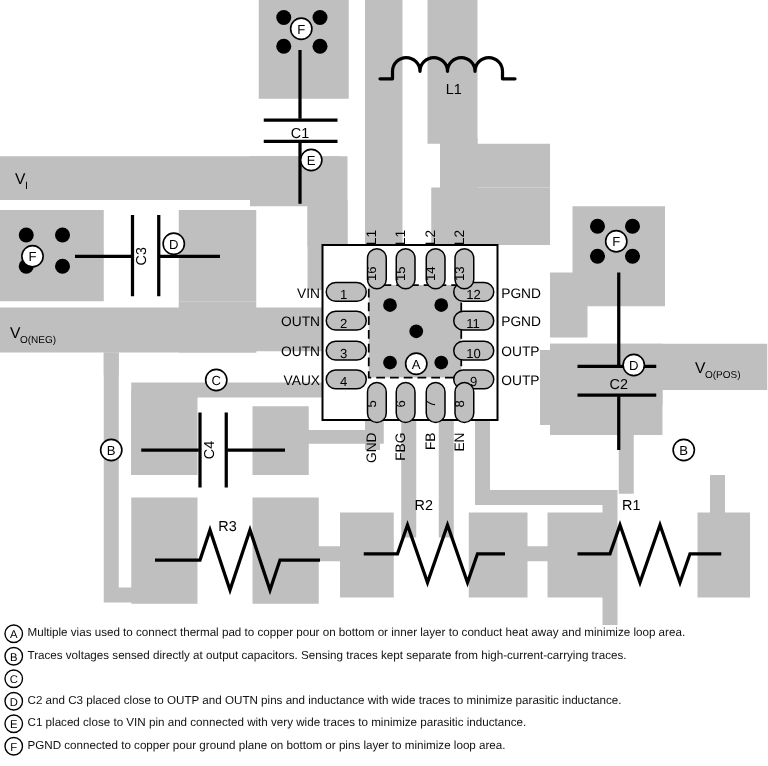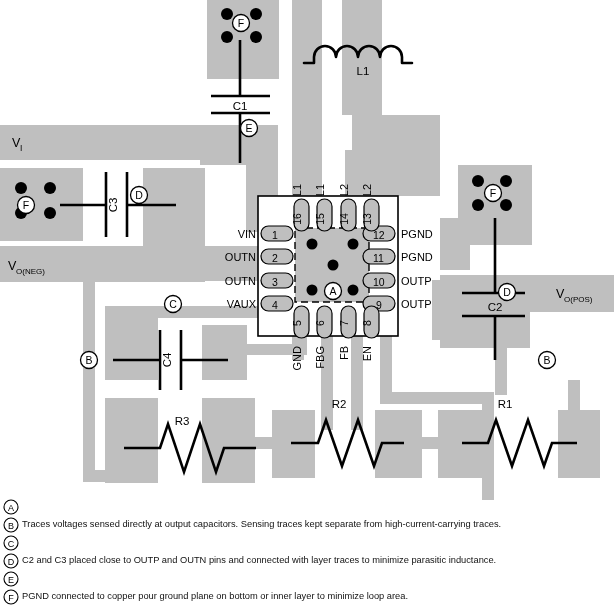--- a/index.html
+++ b/index.html
@@ -334,20 +334,21 @@
 </div>
 
 <div class="legend">
   <div class="legend-row">
     <div class="legend-mark">
       <svg width="16" height="16">
           <circle cx="8" cy="8" r="7" fill="#fff" stroke="#000" stroke-width="1.1"></circle>
           <text x="8" y="11.5" font-size="9" text-anchor="middle" font-family="Liberation Sans, sans-serif">A</text>
         </svg>
     </div>
+    <div class="legend-text">Multiple vias used to connect thermal pad to copper pour on bottom or inner layer to conduct heat away and minimize loop area.</div>
   </div>
   <div class="legend-row">
     <div class="legend-mark">
       <svg width="16" height="16">
           <circle cx="8" cy="8" r="7" fill="#fff" stroke="#000" stroke-width="1.1"></circle>
           <text x="8" y="11.5" font-size="9" text-anchor="middle" font-family="Liberation Sans, sans-serif">B</text>
         </svg>
     </div>
     <div class="legend-text">Traces voltages sensed directly at output capacitors. Sensing traces kept separate from high-current-carrying traces.</div>
   </div>
@@ -359,32 +360,33 @@
         </svg>
     </div>
   </div>
   <div class="legend-row">
     <div class="legend-mark">
       <svg width="16" height="16">
           <circle cx="8" cy="8" r="7" fill="#fff" stroke="#000" stroke-width="1.1"></circle>
           <text x="8" y="11.5" font-size="9" text-anchor="middle" font-family="Liberation Sans, sans-serif">D</text>
         </svg>
     </div>
-    <div class="legend-text">C2 and C3 placed close to OUTP and OUTN pins and connected with layer traces to minimize parasitic inductance.</div>
+    <div class="legend-text">C2 and C3 placed close to OUTP and OUTN pins and inductance with wide traces to minimize parasitic inductance.</div>
   </div>
   <div class="legend-row">
     <div class="legend-mark">
       <svg width="16" height="16">
           <circle cx="8" cy="8" r="7" fill="#fff" stroke="#000" stroke-width="1.1"></circle>
           <text x="8" y="11.5" font-size="9" text-anchor="middle" font-family="Liberation Sans, sans-serif">E</text>
         </svg>
     </div>
+    <div class="legend-text">C1 placed close to VIN pin and connected with very wide traces to minimize parasitic inductance.</div>
   </div>
   <div class="legend-row">
     <div class="legend-mark">
       <svg width="16" height="16">
           <circle cx="8" cy="8" r="7" fill="#fff" stroke="#000" stroke-width="1.1"></circle>
           <text x="8" y="11.5" font-size="9" text-anchor="middle" font-family="Liberation Sans, sans-serif">F</text>
         </svg>
     </div>
-    <div class="legend-text">PGND connected to copper pour ground plane on bottom or inner layer to minimize loop area.</div>
+    <div class="legend-text">PGND connected to copper pour ground plane on bottom or pins layer to minimize loop area.</div>
   </div>
 </div>
 
 </body></html>

